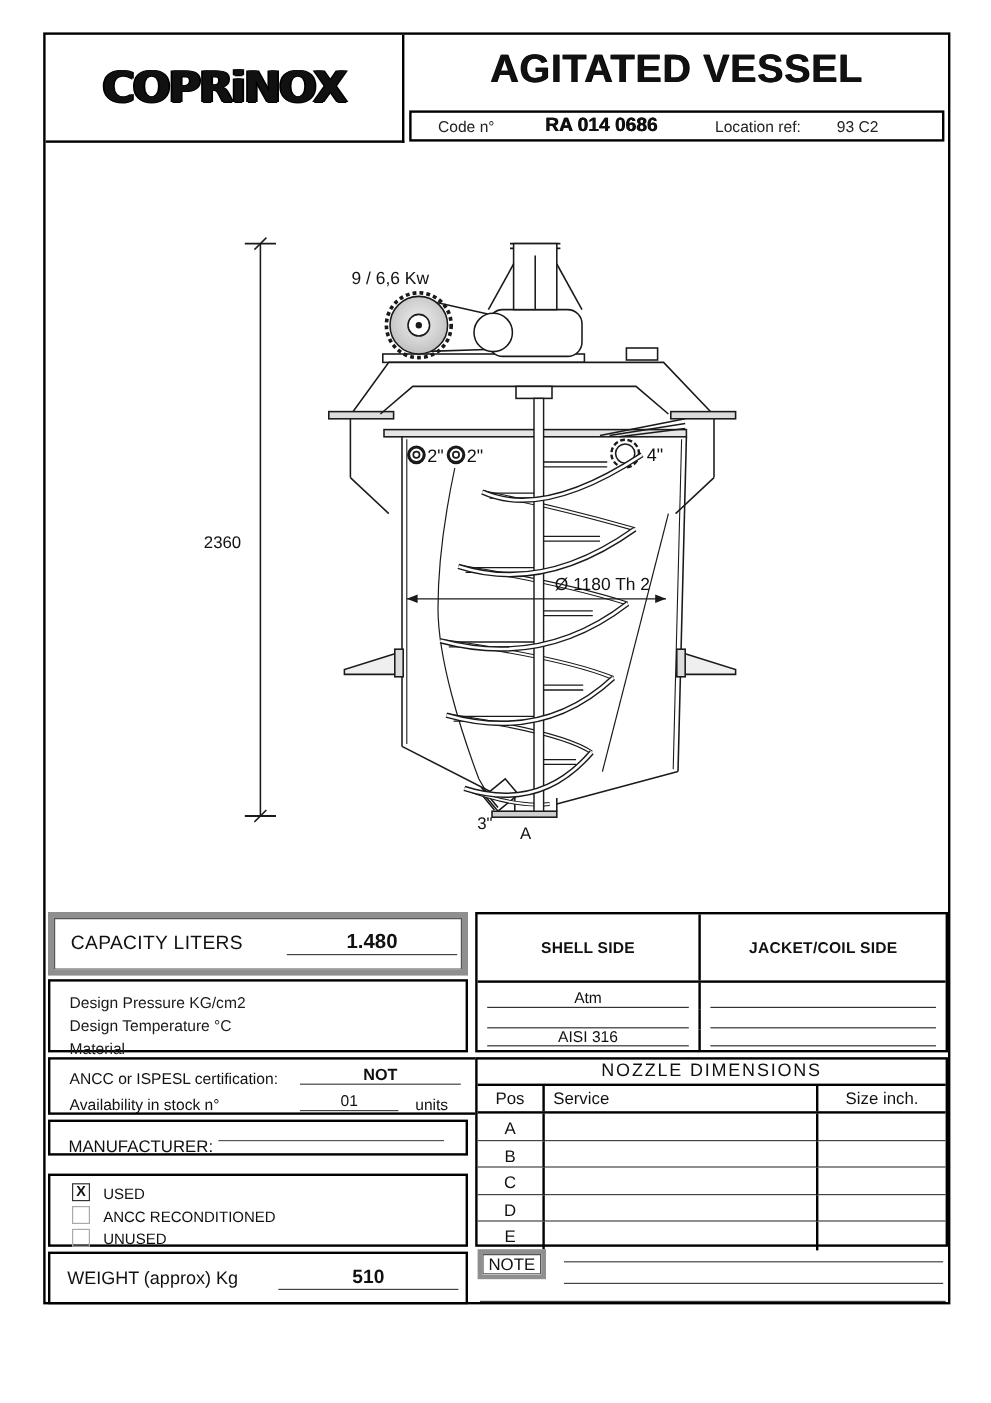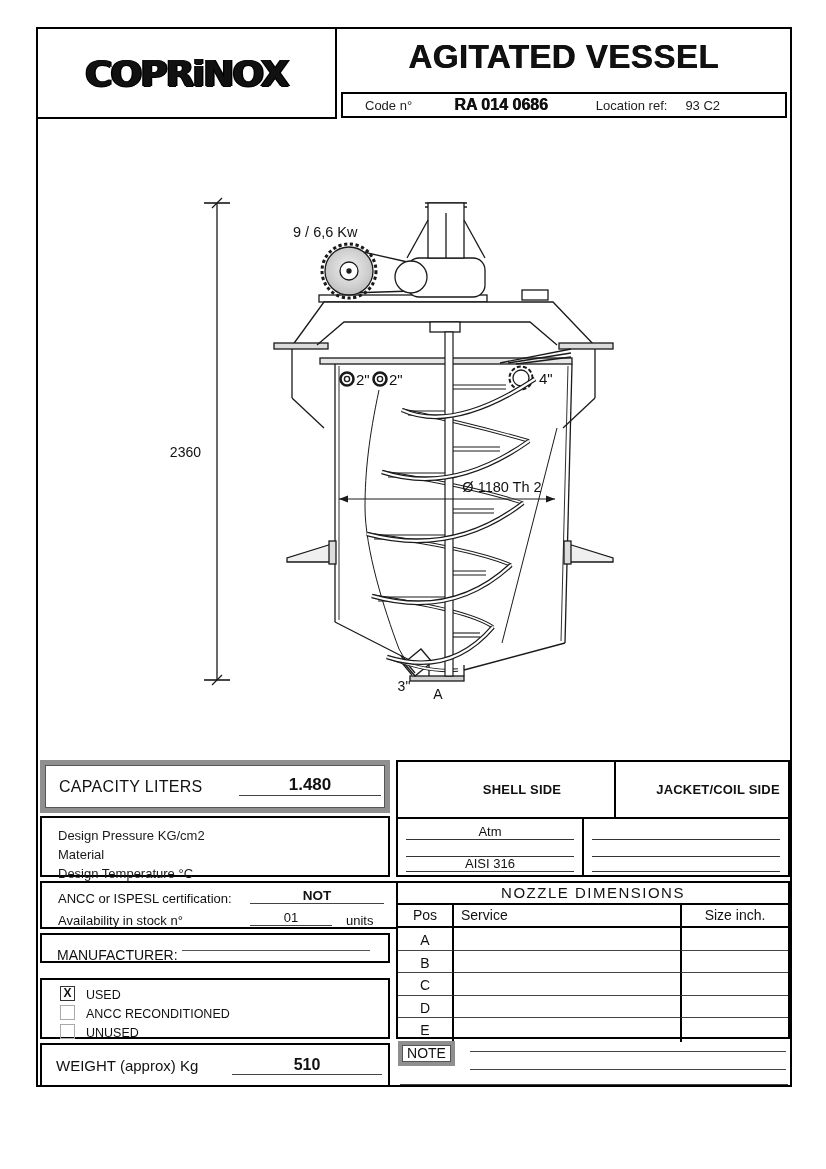--- a/index.html
+++ b/index.html
@@ -43,21 +43,21 @@
        box-sizing:border-box;text-align:center;font-weight:bold;font-size:12px;line-height:13px;}
   .chk.on{border-color:#333;}
   .chk-lab{position:absolute;left:44px;top:2px;font-size:12.5px;}
   .weight-box{display:flex;align-items:center;}
   .weight-label{font-size:15px;margin-left:14px;}
   .weight-val{position:absolute;left:190px;width:150px;bottom:10px;font-size:16px;font-weight:bold;}
   
   .shell-table{display:flex;flex-direction:column;}
   .shell-head{display:flex;height:55px;border-bottom:2px solid #000;}
   .shell-head div{display:flex;align-items:center;justify-content:center;
-                  font-size:13px;font-weight:bold;letter-spacing:.2px;margin-left:32px;}
+                  font-size:13px;font-weight:bold;letter-spacing:.2px;}
   .sh-c1{width:186px;border-right:2px solid #000;box-sizing:border-box;}
   .sh-c2{flex:1;}
   .shell-row{display:flex;}
   .shell-cell{position:relative;box-sizing:border-box;}
   .cell-line{position:absolute;left:8px;right:8px;bottom:1px;border-bottom:1.4px solid #333;
              text-align:center;font-size:13px;}
   .noz-title{height:20px;border-bottom:2px solid #000;text-align:center;
              font-size:15px;letter-spacing:1.5px;line-height:20px;}
   .noz-head{display:flex;height:21px;border-bottom:2px solid #000;font-size:14px;}
   .noz-rows{display:flex;flex:1;}
@@ -75,21 +75,21 @@
   <div class="logo-cell">
     <span class="logo-text">COPRiNOX</span>
   </div>
   <div class="title-area">
     <div class="main-title">AGITATED VESSEL</div>
   </div>
   <div class="code-bar">
     <span class="lbl" style="margin-left:22px">Code  n°</span>
     <span class="code-value" style="margin-left:42px">RA 014 0686</span>
     <span class="lbl" style="margin-left:48px">Location ref:</span>
-    <span class="lbl" style="margin-left:18px">93 C2</span>
+    <span class="lbl" style="margin-left:30px">93 C2</span>
   </div>
 
   <svg class="drawing" width="752" height="643" viewBox="0 0 752 643" fill="none" stroke="#1a1a1a" stroke-width="1.3">
     <defs>
       <radialGradient id="gearFill" cx="50%" cy="45%" r="65%">
         <stop offset="0%" stop-color="#efefef"></stop>
         <stop offset="60%" stop-color="#cfcfcf"></stop>
         <stop offset="100%" stop-color="#b5b5b5"></stop>
       </radialGradient>
     </defs>
@@ -257,22 +257,22 @@
     </g>
   </svg>
 
   <div class="fbox cap-box" style="left:2px;top:731px;width:350px;height:53px;">
     <span class="cap-label">CAPACITY LITERS</span>
     <span class="uline cap-val">1.480</span>
   </div>
 
   <div class="fbox" style="left:2px;top:787px;width:350px;height:61px;padding-top:7px;">
     <div class="design-line">Design  Pressure  KG/cm2</div>
+    <div class="design-line">Design  Temperature   °C</div>
     <div class="design-line">Material</div>
-    <div class="design-line">Design  Temperature   °C</div>
   </div>
 
   <div class="fbox" style="left:2px;top:852px;width:414px;height:48px;padding-top:4px;">
     <div class="small-row">
       <span class="lab">ANCC  or  ISPESL certification:</span>
       <span class="uline" style="position:absolute;left:208px;width:134px;top:1px;font-weight:bold;font-size:13.5px;">NOT</span>
     </div>
     <div class="small-row">
       <span class="lab">Availability in stock n°</span>
       <span class="uline" style="position:absolute;left:208px;width:82px;top:1px;font-size:13px;">01</span>

